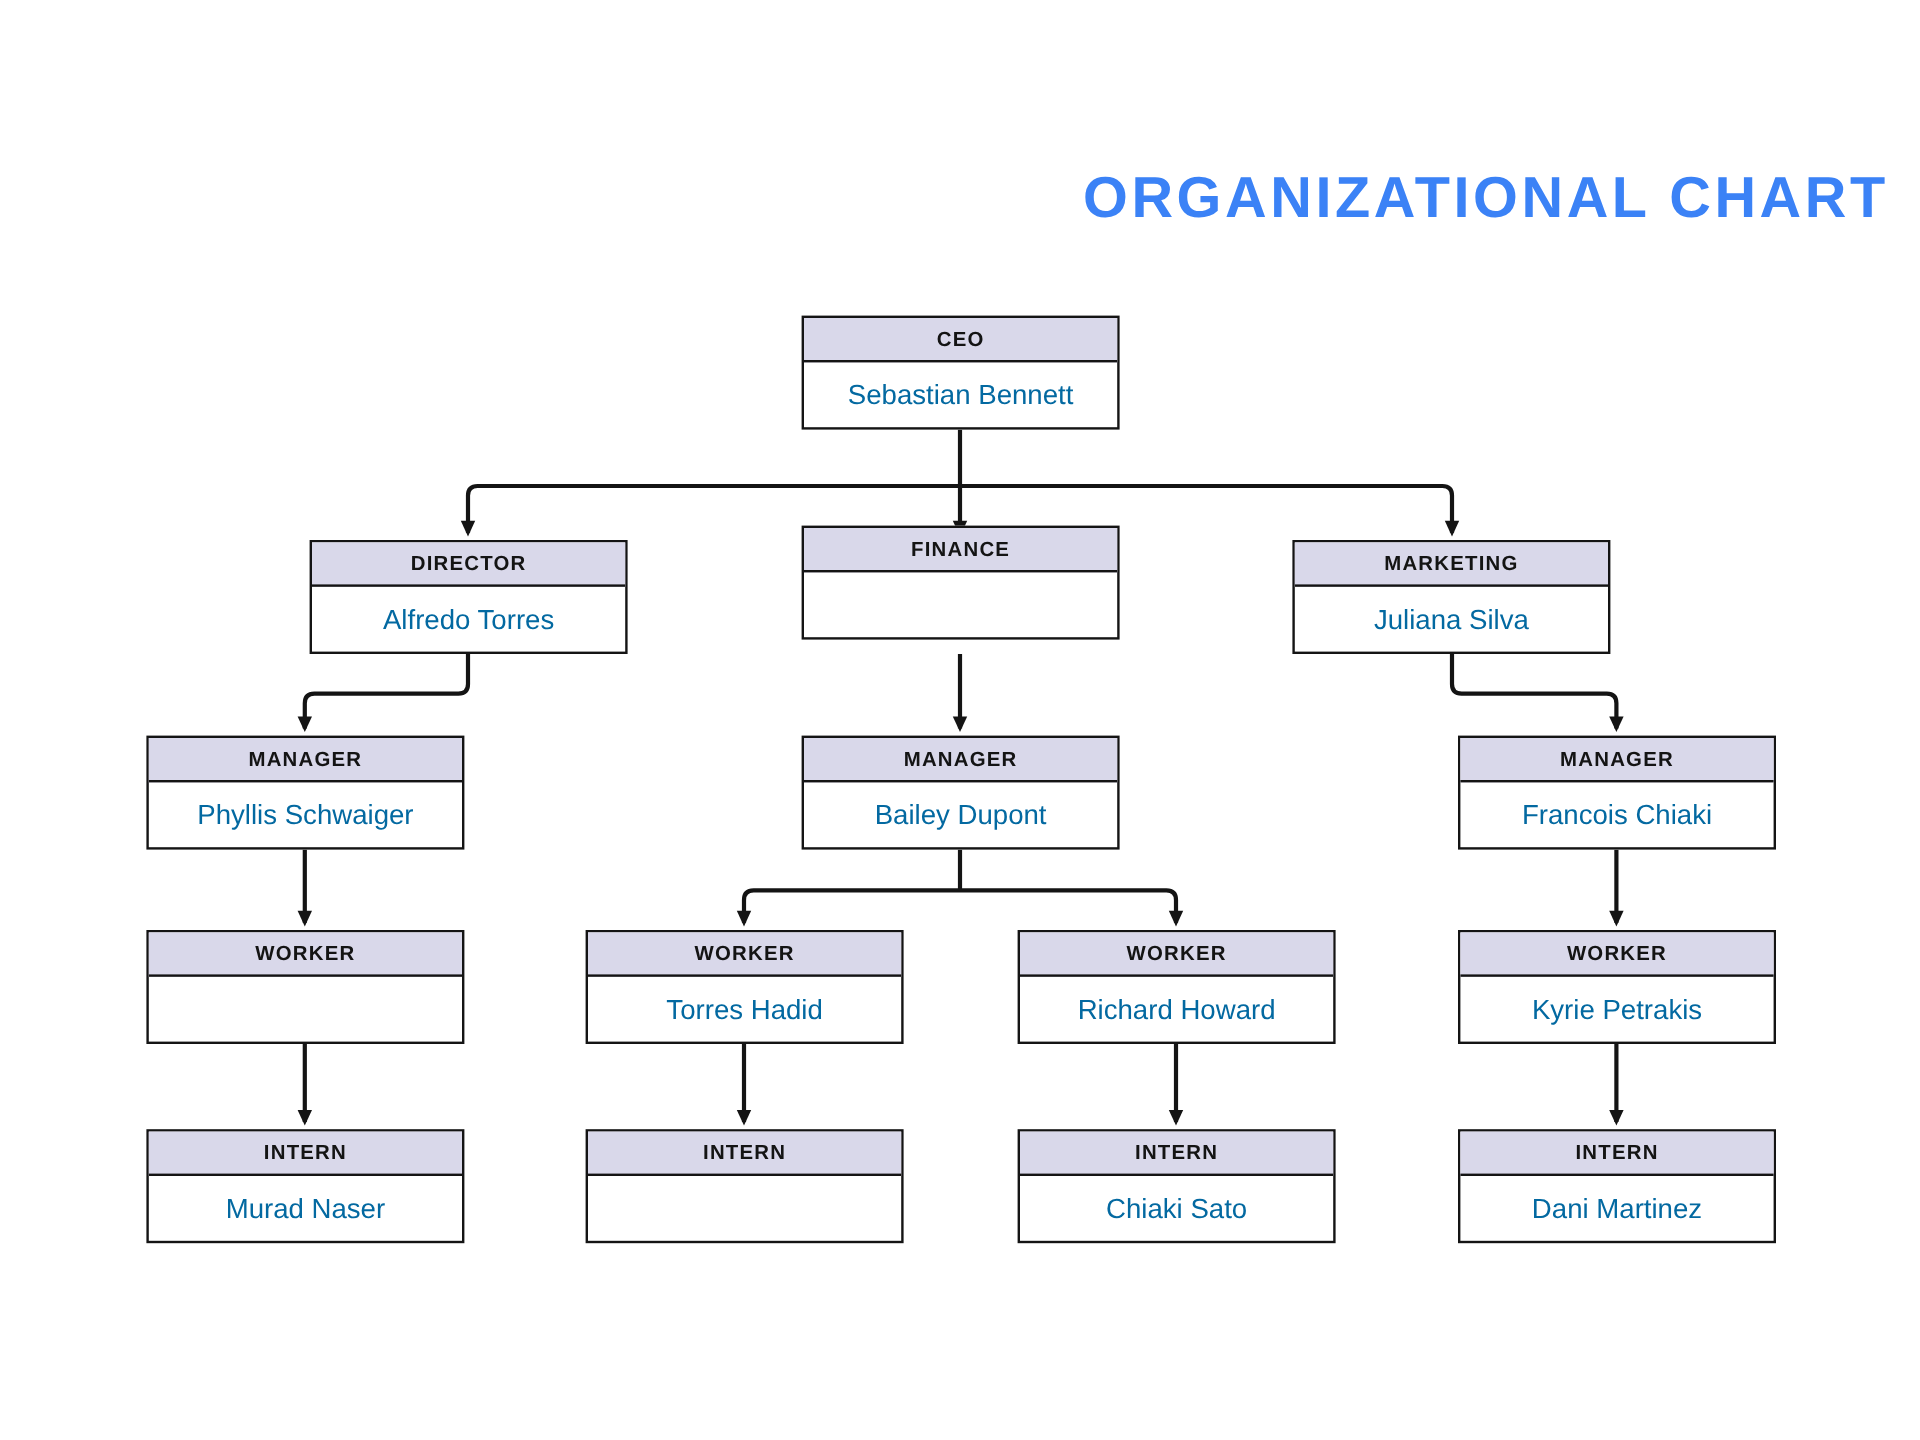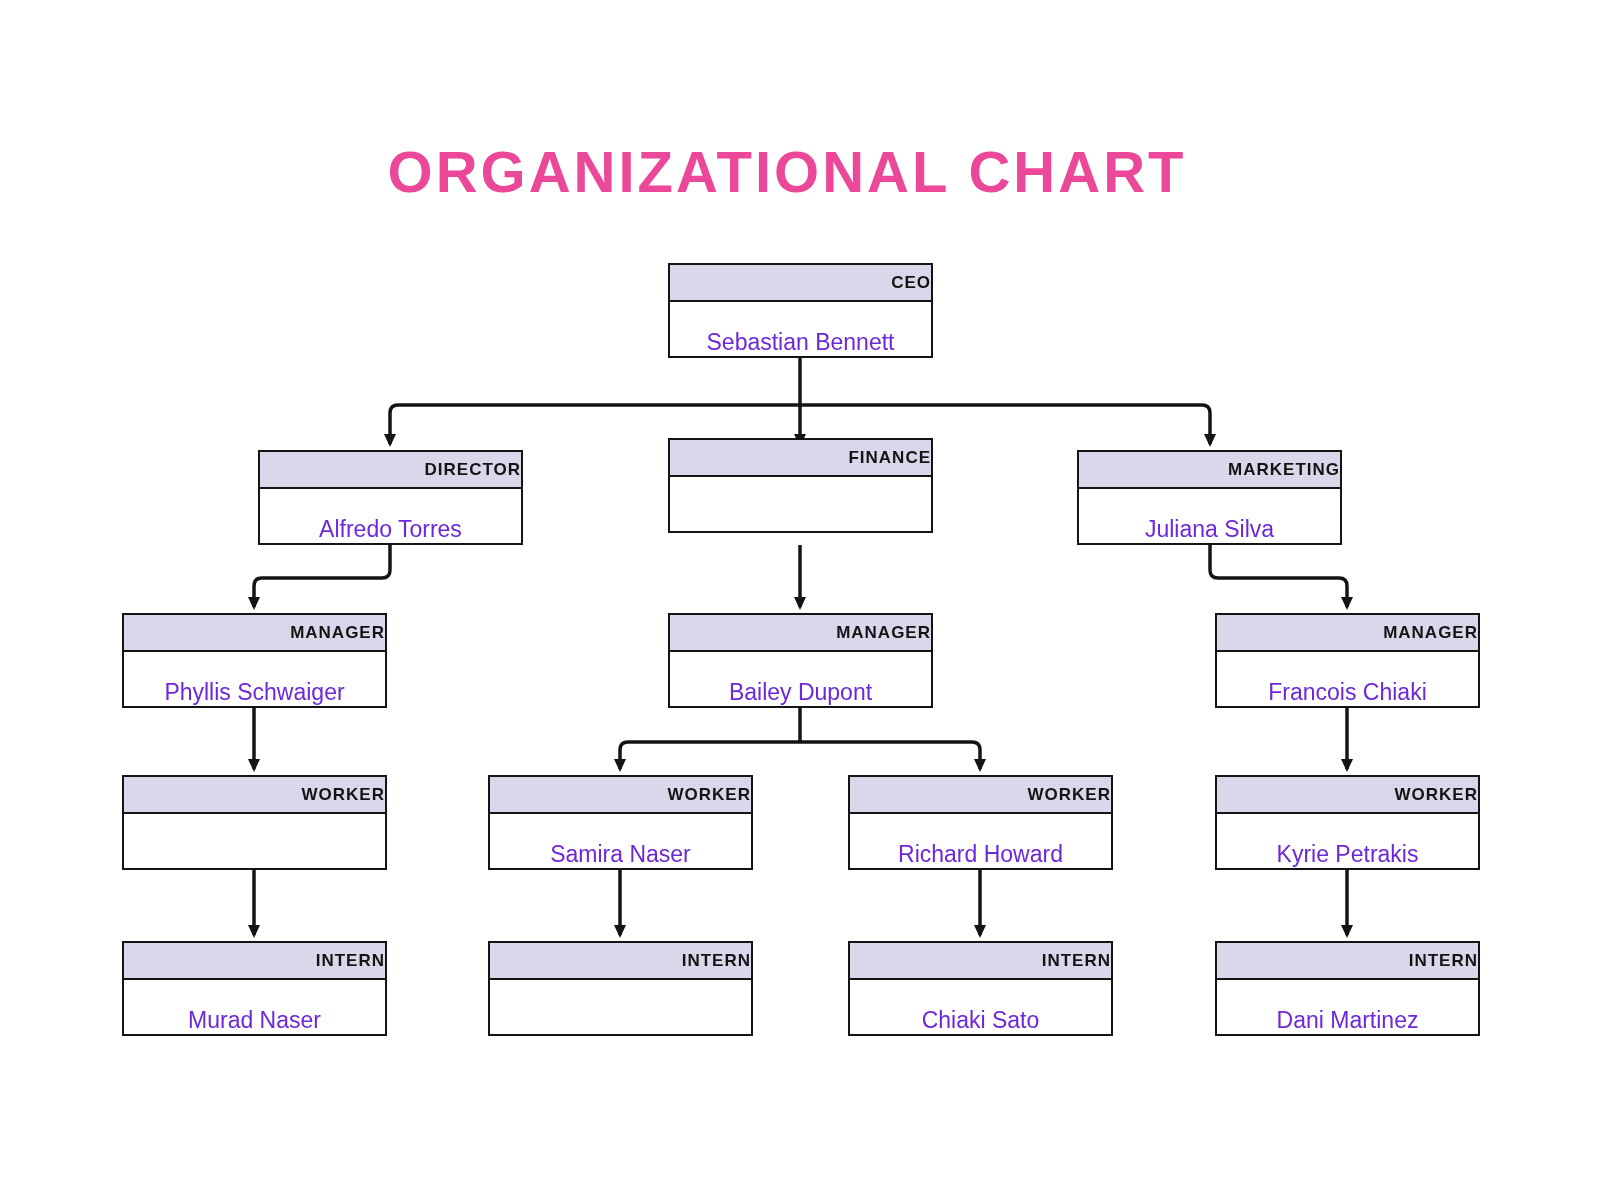--- a/index.html
+++ b/index.html
@@ -14,25 +14,25 @@
     background: #ffffff;
     font-family: "Liberation Sans", sans-serif;
     overflow: hidden;
   }
   .chart-title {
     position: absolute;
     top: 138px;
     left: 0;
     width: 1574px;
     margin: 0;
-    text-align: center;
-    font-size: 58px;
+    text-align: right;
+    font-size: 48px;
     font-weight: 800;
     letter-spacing: 3px;
-    color: #ec4899;
+    color: #3b82f6;
   }
   .connectors {
     position: absolute;
     top: 0;
     left: 0;
     width: 1600px;
     height: 1200px;
   }
   .connectors path.line {
     fill: none;
@@ -47,35 +47,35 @@
     border: 2px solid #141414;
     background: #ffffff;
   }
   .node-header {
     box-sizing: border-box;
     height: 37px;
     border-bottom: 2px solid #141414;
     background: #d9d8ea;
     display: flex;
     align-items: center;
-    justify-content: flex-end;
+    justify-content: center;
     font-size: 17px;
     font-weight: bold;
     letter-spacing: 1px;
     color: #141414;
   }
   .node-body {
     box-sizing: border-box;
     height: 54px;
     display: flex;
-    align-items: flex-end;
+    align-items: center;
     justify-content: center;
     font-size: 23px;
     font-weight: 400;
-    color: #6d28d9;
+    color: #0369a1;
   }
 </style>
 </head>
 <body>
 
 <div class="canvas">
 
   <h1 class="chart-title">ORGANIZATIONAL CHART</h1>
 
   <svg class="connectors" width="1600" height="1200" viewBox="0 0 1600 1200" xmlns="http://www.w3.org/2000/svg">
@@ -169,21 +169,21 @@
     <div class="node-header">
       <span>WORKER</span>
     </div>
   </div>
 
   <div class="node" style="left:488px; top:775px">
     <div class="node-header">
       <span>WORKER</span>
     </div>
     <div class="node-body">
-      <span>Samira Naser</span>
+      <span>Torres Hadid</span>
     </div>
   </div>
 
   <div class="node" style="left:848px; top:775px">
     <div class="node-header">
       <span>WORKER</span>
     </div>
     <div class="node-body">
       <span>Richard Howard</span>
     </div>

